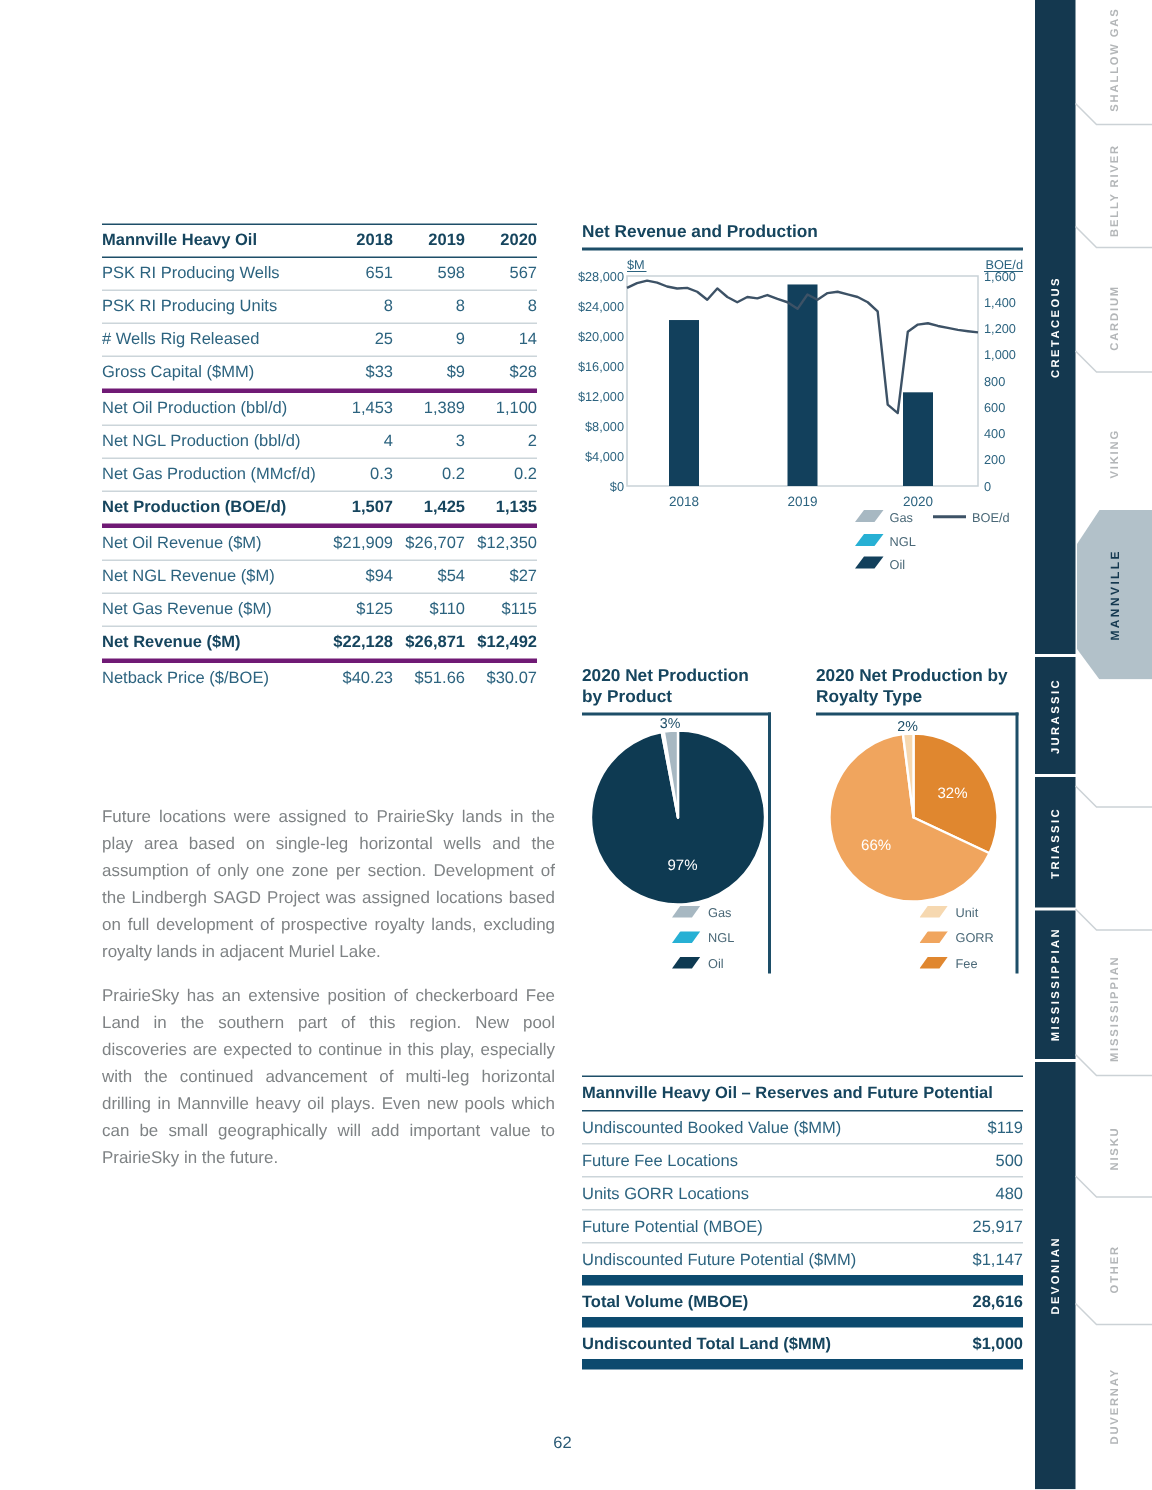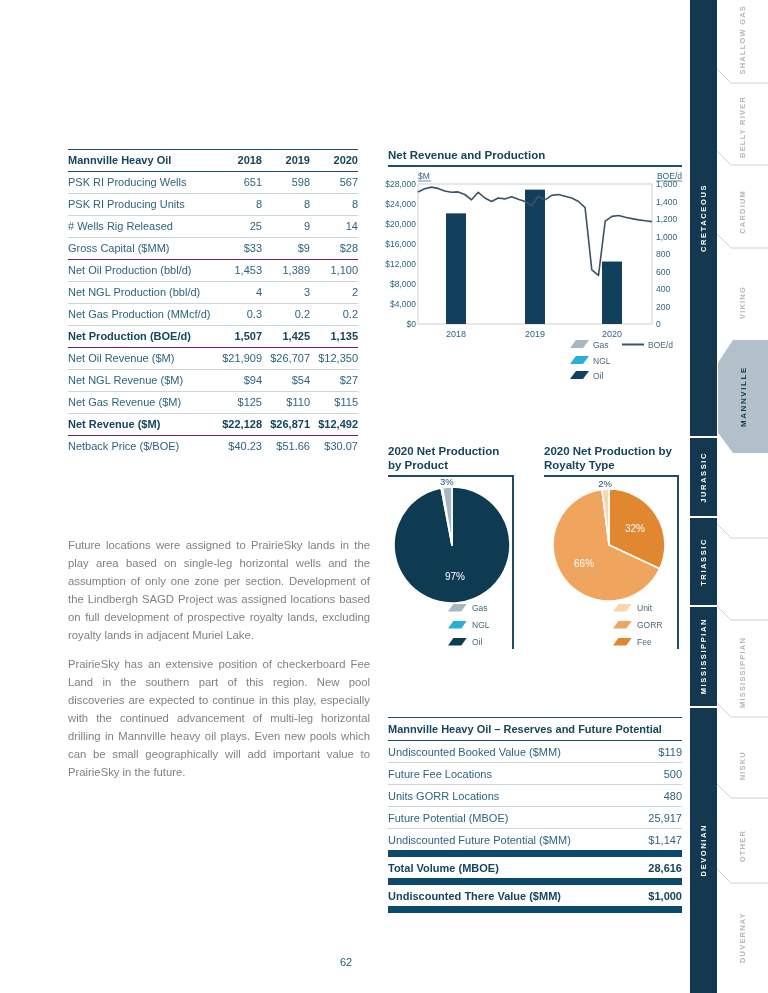--- a/index.html
+++ b/index.html
@@ -9,21 +9,21 @@
   table{border-collapse:collapse;}
   .prod-table{position:absolute;left:68px;top:149px;width:290px;font-size:11px;}
   .prod-table th,.prod-table td{padding:4px 0 5px 0;vertical-align:bottom;}
   .prod-table thead th{color:#16455e;font-weight:bold;border-top:1px solid #1d4e68;
         border-bottom:1px solid #1d4e68;text-align:left;font-size:11px;}
   .prod-table thead th.num{text-align:right;}
   .prod-table td{color:#2c637f;}
   .prod-table td.num{text-align:right;width:48px;}
   .prod-table tr.bold td{color:#16455e;font-weight:bold;}
   .prod-table tr.sep-light td{border-bottom:1px solid #ccd5da;}
-  .prod-table tr.sep-navy td{border-bottom:1px solid #701a75;}
+  .prod-table tr.sep-navy td{border-bottom:3px solid #701a75;}
   
   .res-table{position:absolute;left:388px;top:717px;width:294px;font-size:11px;}
   .res-table .title td{color:#16455e;font-weight:bold;border-top:1px solid #1d4e68;
         border-bottom:1px solid #1d4e68;padding:5px 0;}
   .res-table td{padding:4.5px 0;color:#2c637f;margin-top:36px;}
   .res-table td.num{text-align:right;}
   .res-table tr.bold td{color:#16455e;font-weight:bold;}
   .res-table tr.sep-light td{border-bottom:1px solid #ccd5da;}
   .res-table tr.sep-navy td{border-bottom:7px solid #0c4a6e;}
   
@@ -54,21 +54,21 @@
   .tab-rail{position:absolute;left:717px;top:0;width:51px;height:993px;}
   .side-tab{position:absolute;left:0;width:51px;height:110px;
         display:flex;align-items:center;justify-content:center;}
   .side-tab .vtext{color:#b3b6b8;font-size:7.5px;font-weight:bold;letter-spacing:1.2px;}
   .tab-sep{position:absolute;left:0;}
   .active-tab{position:absolute;left:1px;width:50px;background:#b2c1c9;
         clip-path:polygon(30% 0,100% 0,100% 100%,30% 100%,0 82%,0 20%);
         display:flex;align-items:center;justify-content:center;}
   .active-tab .vtext{color:#14384f;font-size:8px;font-weight:bold;letter-spacing:1.6px;}
   
-  .page-num{position:absolute;left:340px;top:956px;width:70px;text-align:left;
+  .page-num{position:absolute;left:340px;top:956px;width:70px;text-align:center;
         color:#2a5a75;font-size:11px;}
 </style>
 </head>
 <body>
 
 <div class="page">
 
   <table class="prod-table">
     <thead>
       <tr>
@@ -287,21 +287,21 @@
         </tr>
         <tr class="sep-navy">
           <td>Undiscounted Future Potential ($MM)</td>
           <td class="num">$1,147</td>
         </tr>
         <tr class="bold sep-navy">
           <td>Total Volume (MBOE)</td>
           <td class="num">28,616</td>
         </tr>
         <tr class="bold sep-navy">
-          <td>Undiscounted There Value ($MM)</td>
+          <td>Undiscounted Total Land ($MM)</td>
           <td class="num">$1,000</td>
         </tr>
       </tbody>
   </table>
 
   <div class="era-rail">
       <div class="era" style="top: 0px; height: 436px;">
         <span class="vtext">CRETACEOUS</span>
       </div>
       <div class="era" style="top: 438px; height: 78px;">

